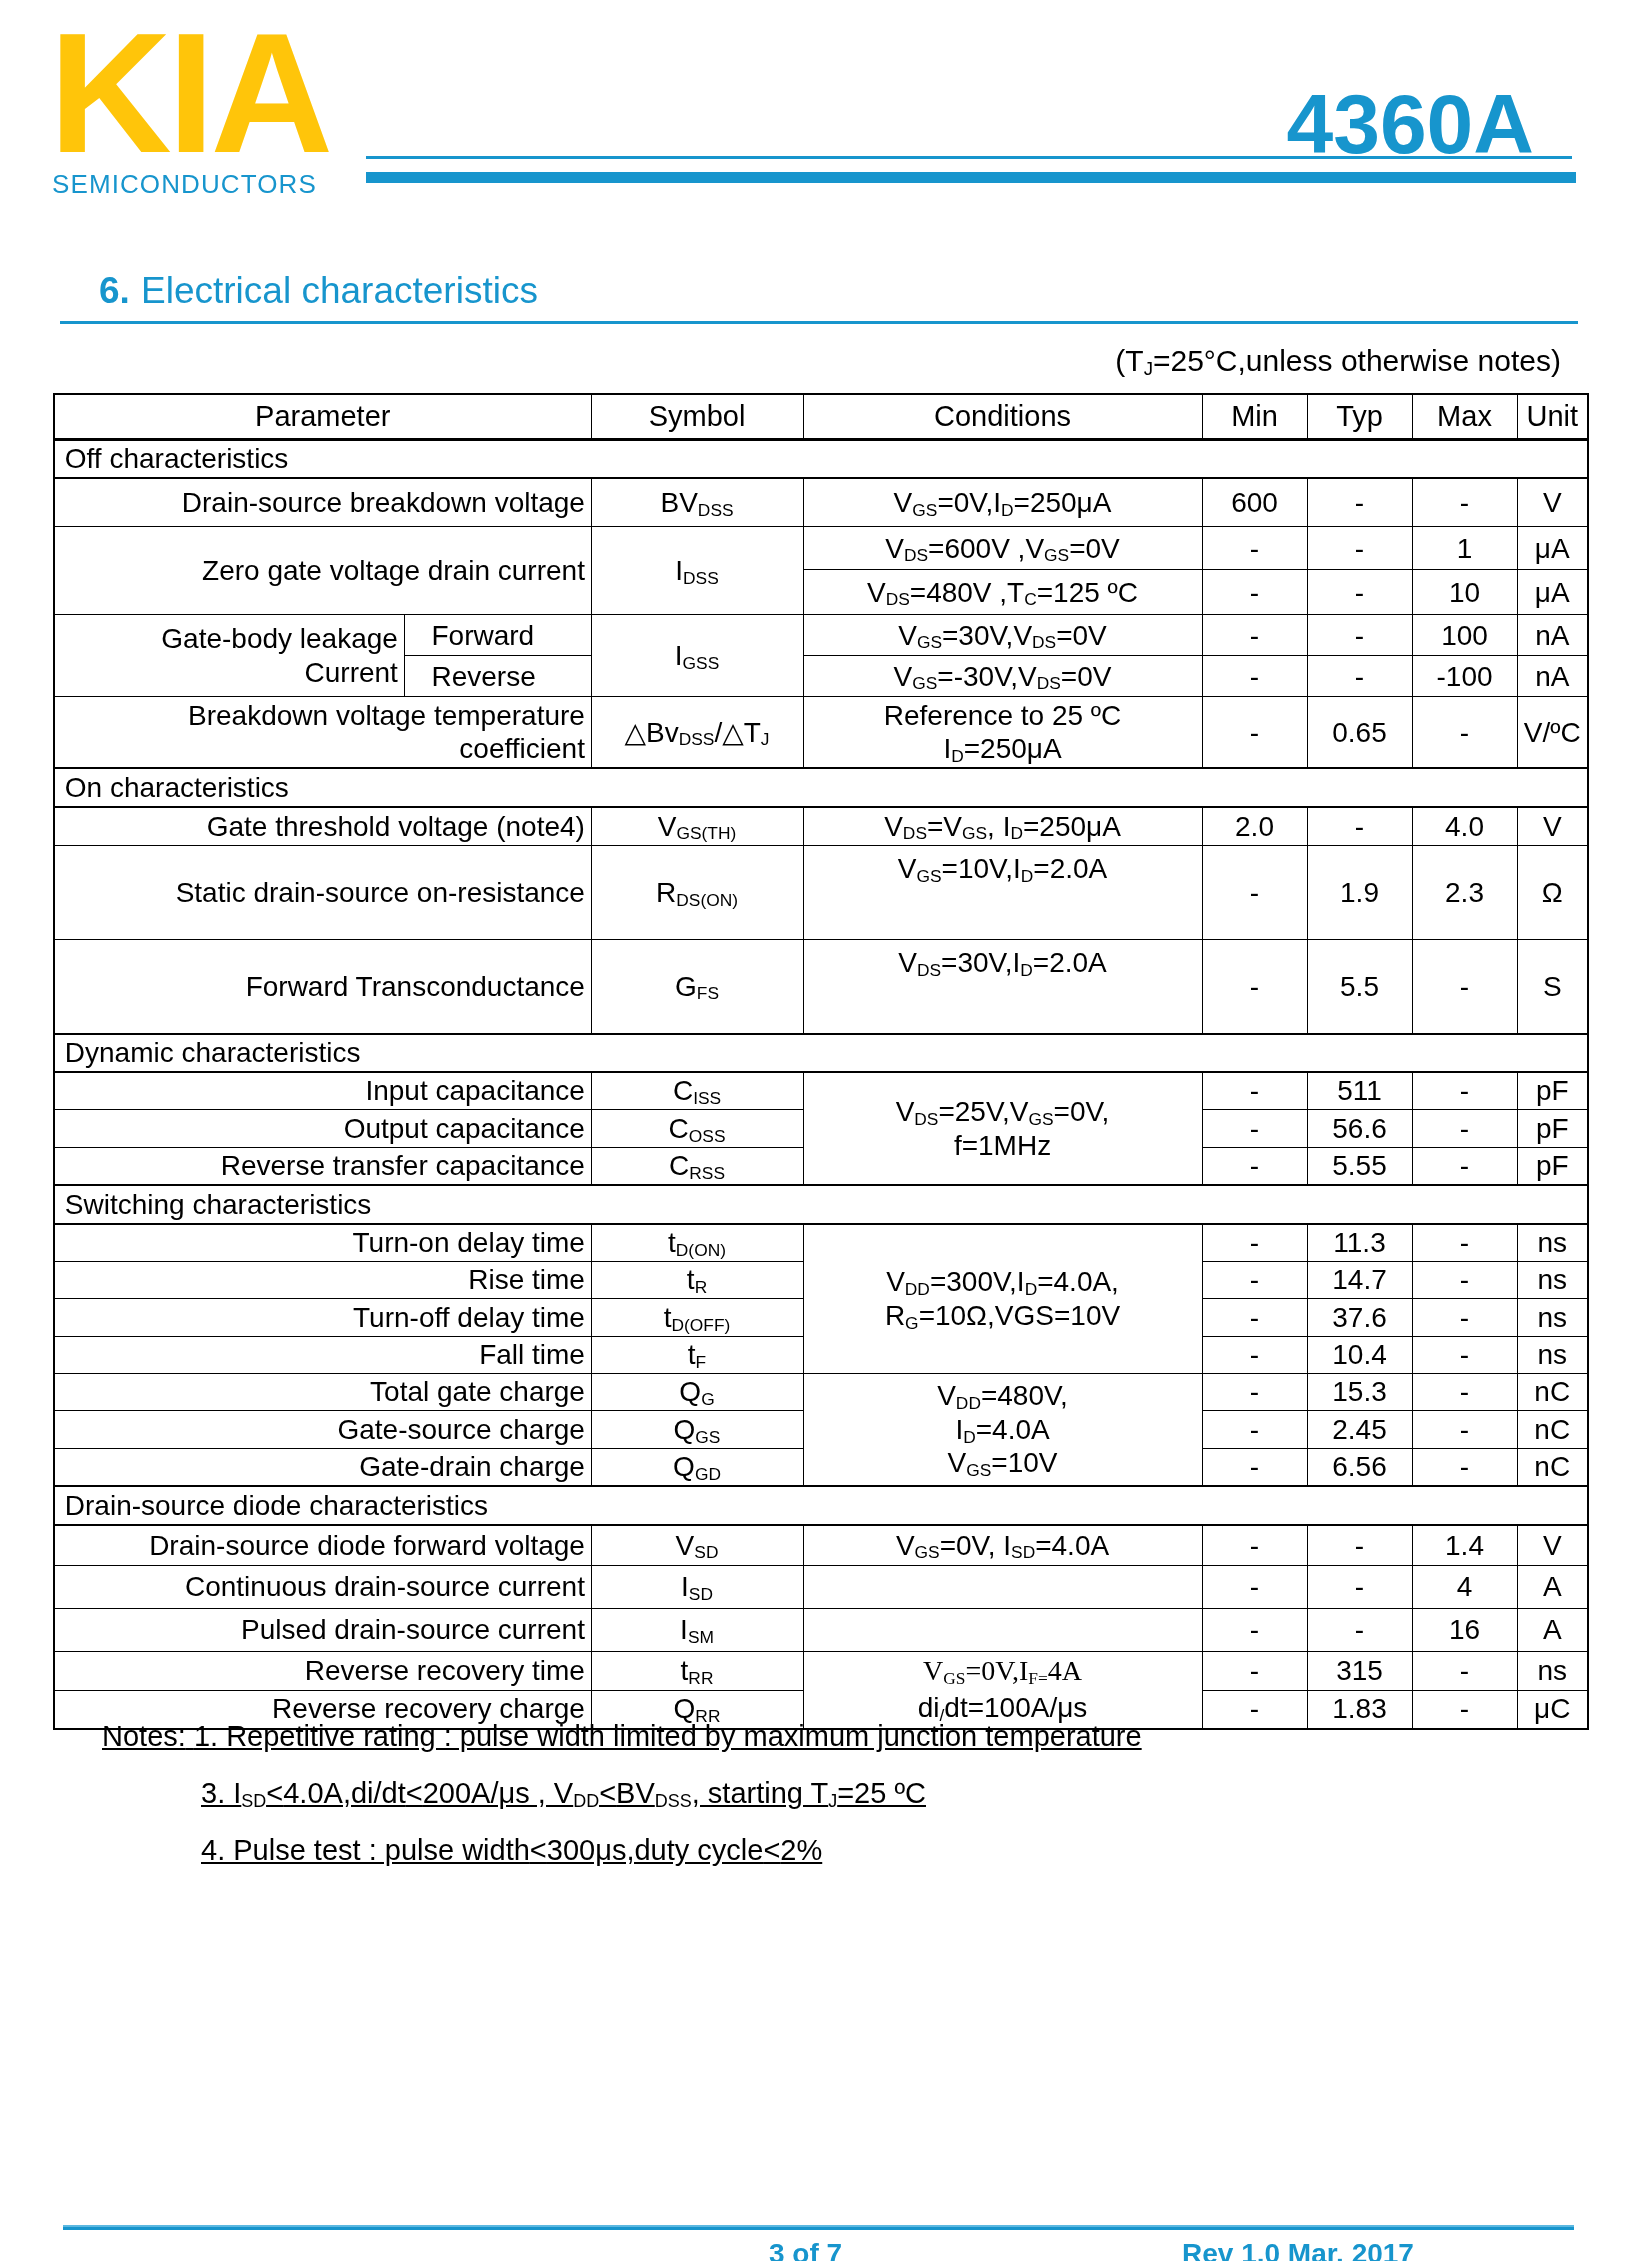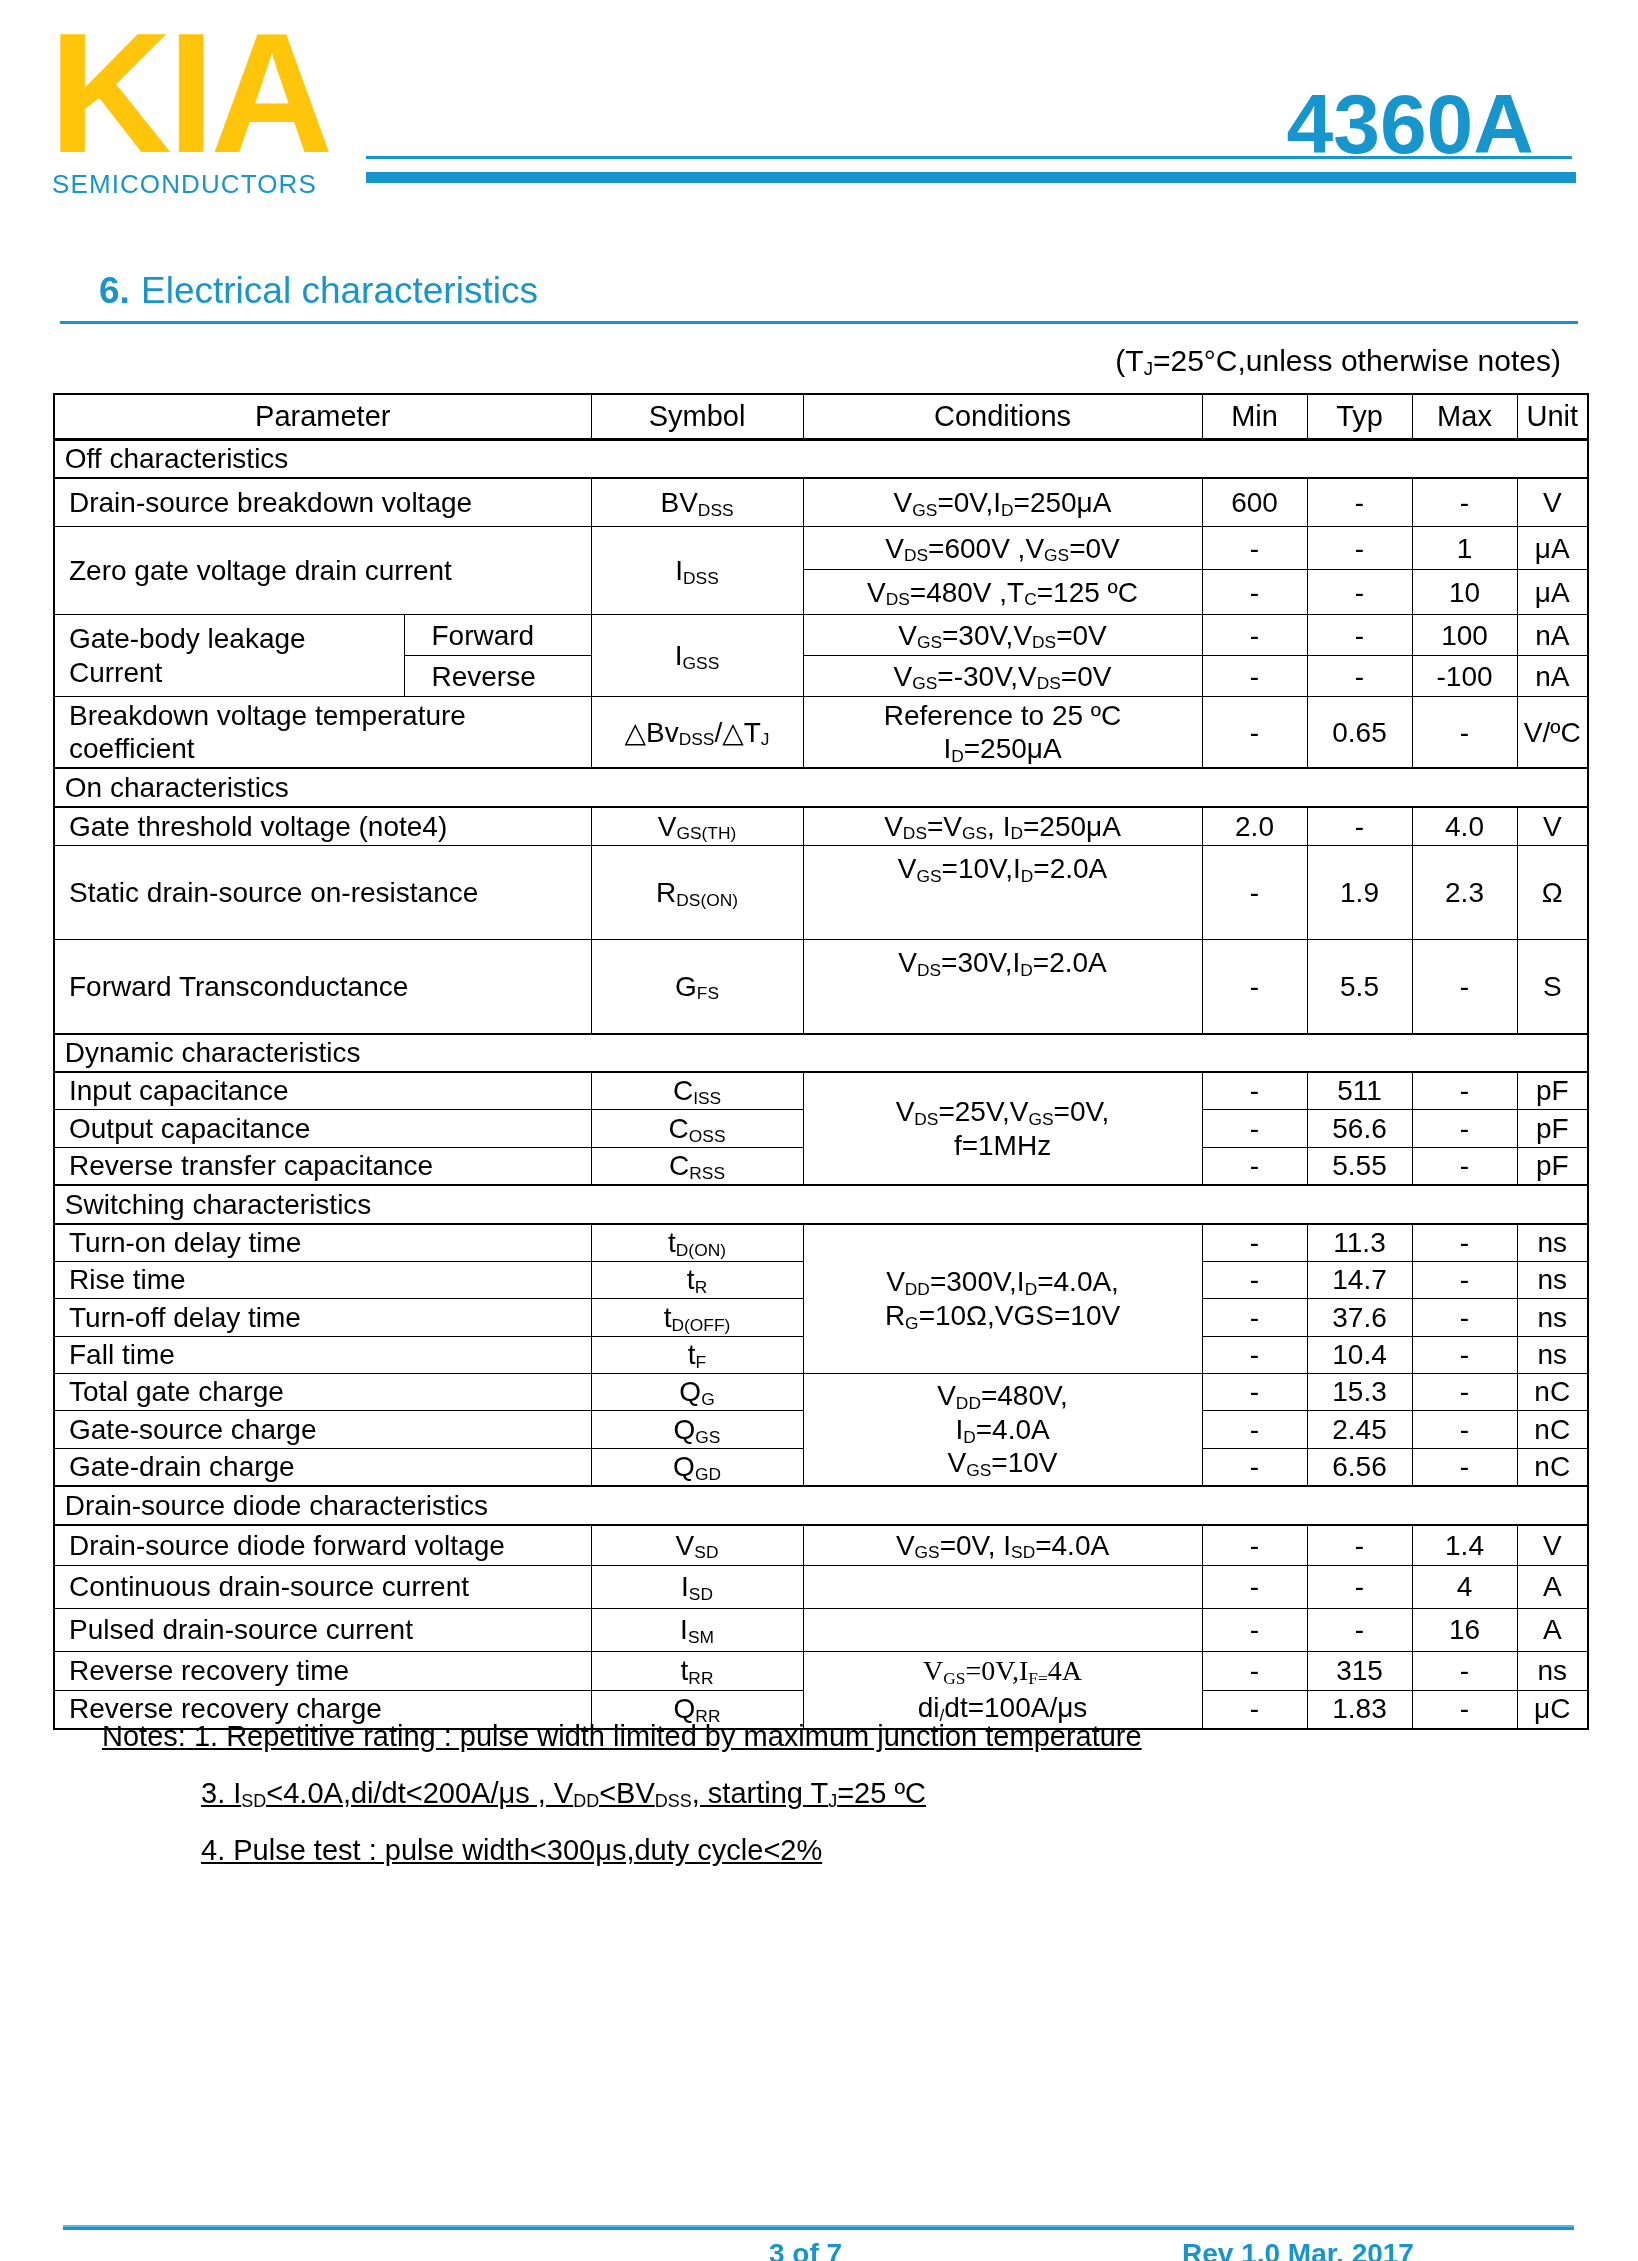--- a/index.html
+++ b/index.html
@@ -41,21 +41,21 @@
   .spec col.c1{width:350px}.spec col.c2{width:187px}.spec col.c3{width:212px}
   .spec col.c4{width:399px}.spec col.c5{width:105px}.spec col.c6{width:105px}
   .spec col.c7{width:105px}.spec col.c8{width:71px}
   .spec td {
     border:1.4px solid #000; padding:1.4px 5.6px; text-align:center;
     vertical-align:middle; line-height:1.2; overflow:hidden;
   }
   .spec tr.head td { border-bottom:3.5px solid #000; font-size:29px; }
   .spec tr.sec  td { border-top:2.8px solid #000; border-bottom:2.8px solid #000;
                      text-align:left; padding-left:9.8px; }
-  .spec td.p   { text-align:left; padding-left:14px; }
+  .spec td.p   { text-align:right; padding-left:14px; }
   .spec td.sub { text-align:left; padding-left:27px; }
   .spec td.top { vertical-align:top; padding-top:5.6px; }
   .spec td.c div { line-height:1.3; }
   .serif { font-family:"Liberation Serif", serif; }
   sub { font-size:0.62em; line-height:0; position:relative; top:0.22em; vertical-align:baseline; }
   
   .notes { position:absolute; left:102px; top:1704px; font-size:29px; color:#000;text-decoration:underline; }
   .notes .line { margin-bottom:24px; white-space:nowrap; }
   .notes .indent { margin-left:99px; }
   u { text-decoration:underline; }

